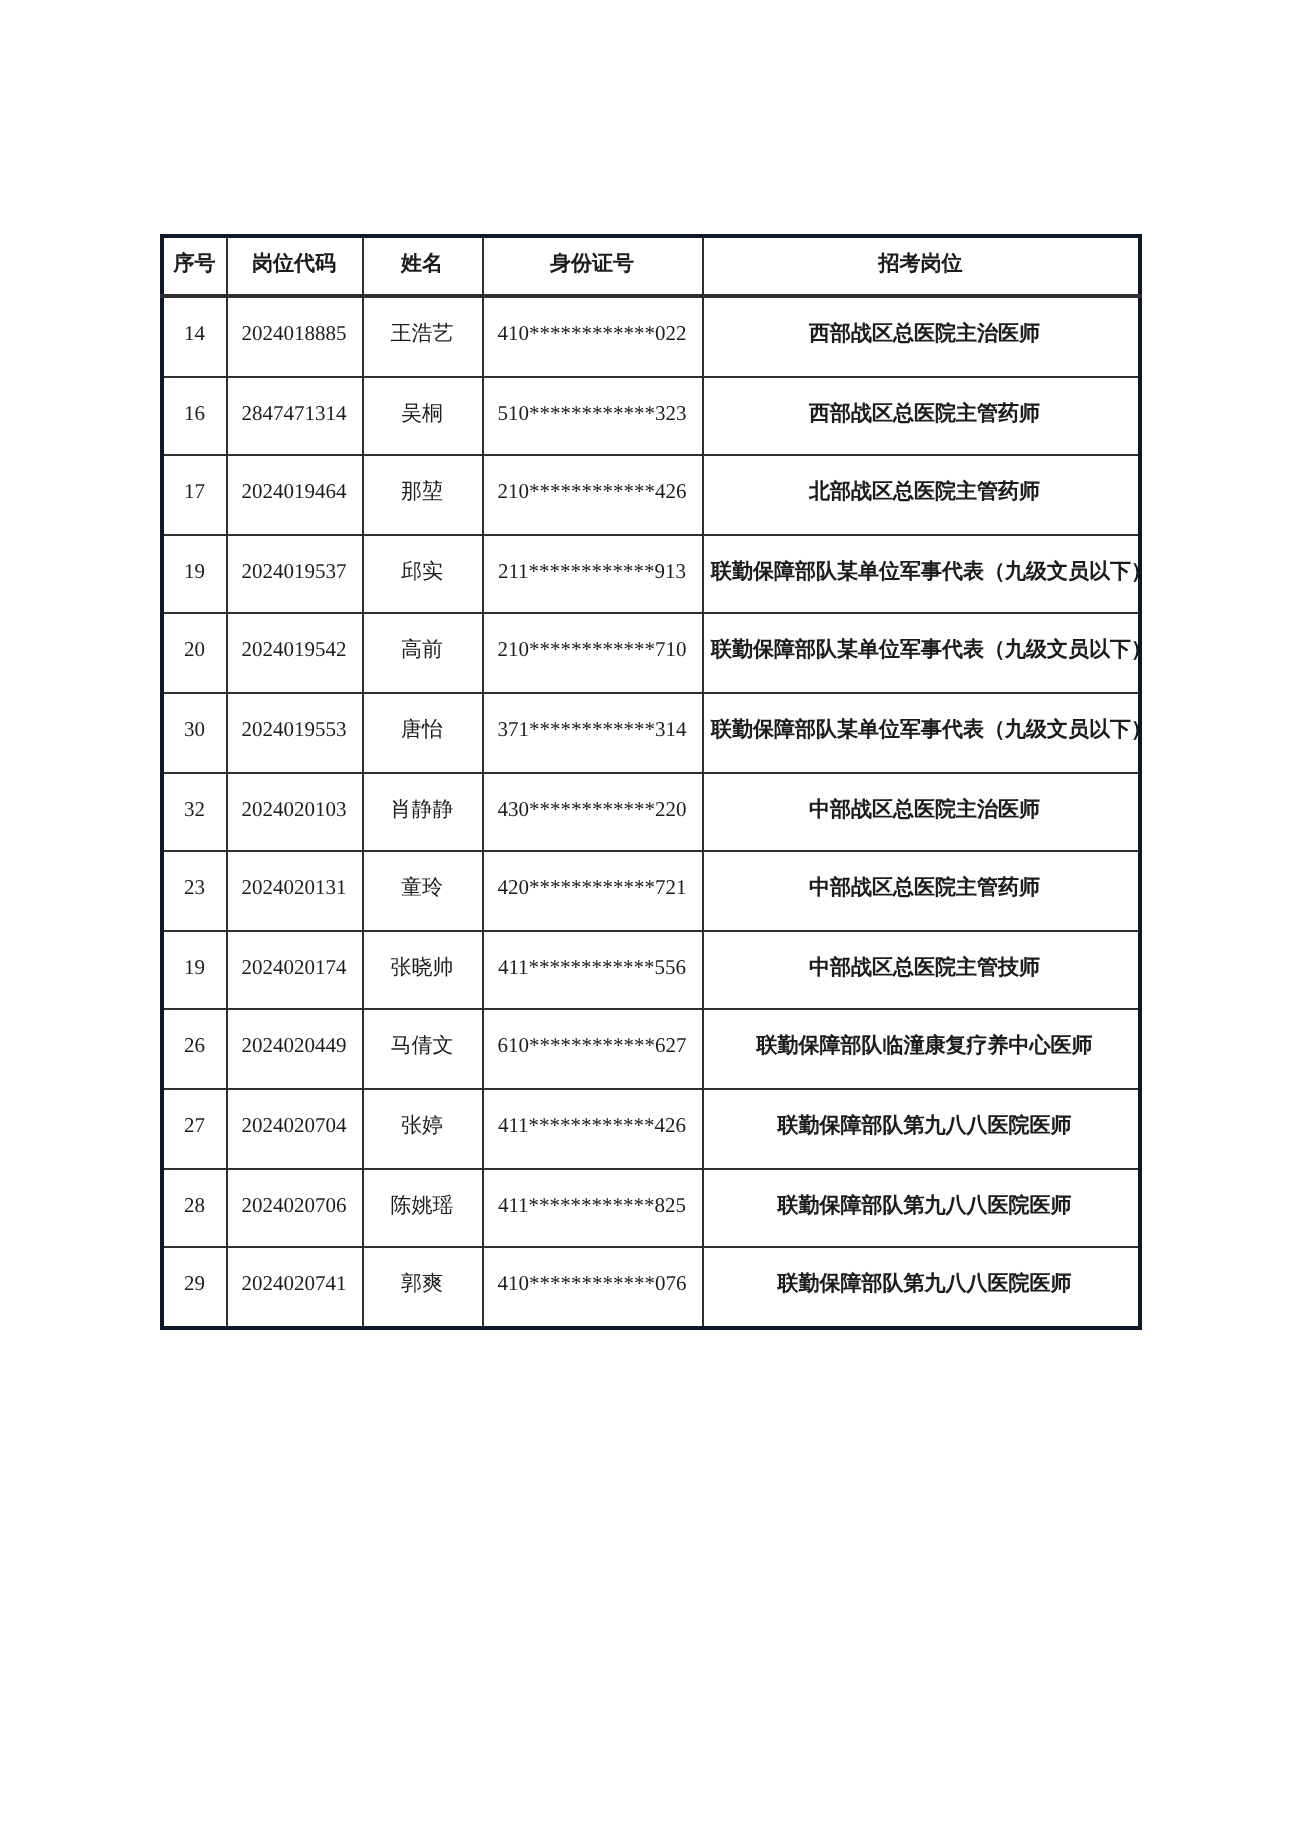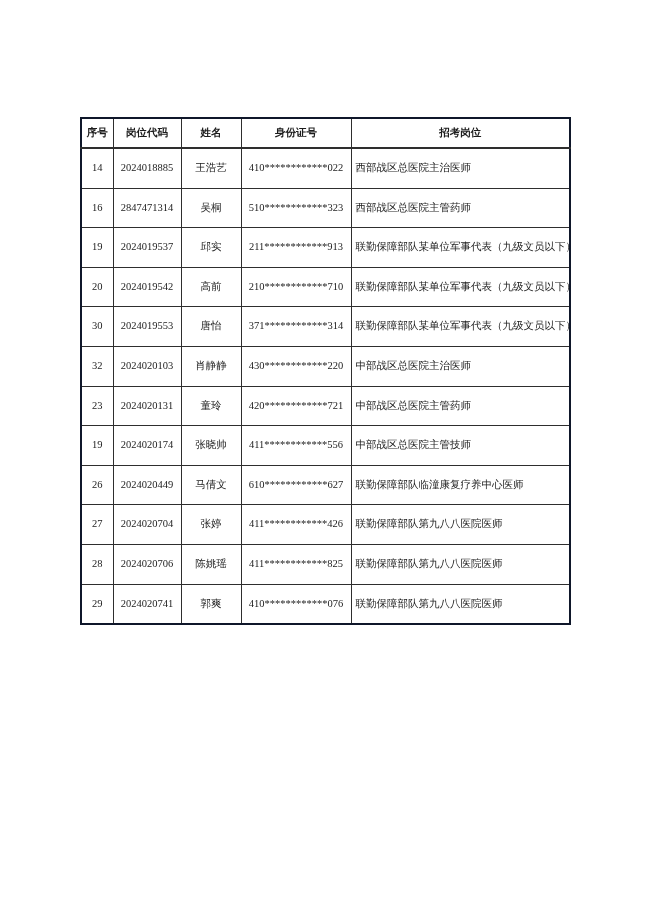--- a/index.html
+++ b/index.html
@@ -39,22 +39,23 @@
   table.roster thead th {
     height: 28px;
     font-weight: bold;
     border-bottom: 2px solid #2e2e2e;
   }
   table.roster tbody td {
     height: 38.6px;
     font-weight: normal;
   }
   table.roster td.pos-title {
-    text-align: left;
+    text-align: center;
     padding-left: 4px;
+    font-weight: bold;
   }
   col.c-seq  { width: 32px; }
   col.c-code { width: 68px; }
   col.c-name { width: 60px; }
   col.c-id   { width: 110px; }
   col.c-post { width: 219px; }
 </style>
 </head>
 <body>
 
@@ -83,20 +84,27 @@
           <td>王浩艺</td>
           <td>410************022</td>
           <td class="pos-title">西部战区总医院主治医师</td>
         </tr>
         <tr>
           <td>16</td>
           <td>2847471314</td>
           <td>吴桐</td>
           <td>510************323</td>
           <td class="pos-title">西部战区总医院主管药师</td>
+        </tr>
+        <tr>
+          <td>17</td>
+          <td>2024019464</td>
+          <td>那堃</td>
+          <td>210************426</td>
+          <td class="pos-title">北部战区总医院主管药师</td>
         </tr>
         <tr>
           <td>19</td>
           <td>2024019537</td>
           <td>邱实</td>
           <td>211************913</td>
           <td class="pos-title">联勤保障部队某单位军事代表（九级文员以下）</td>
         </tr>
         <tr>
           <td>20</td>

